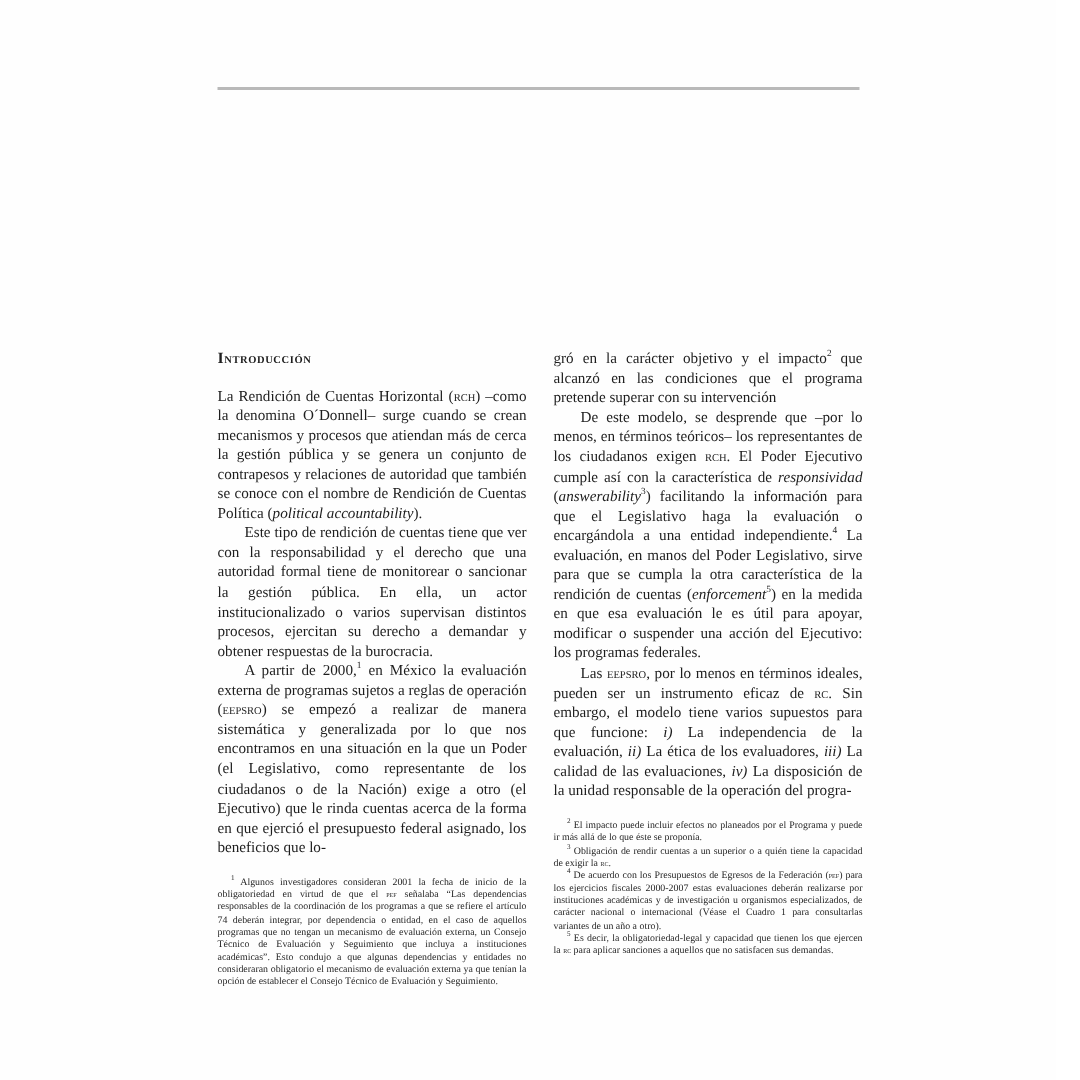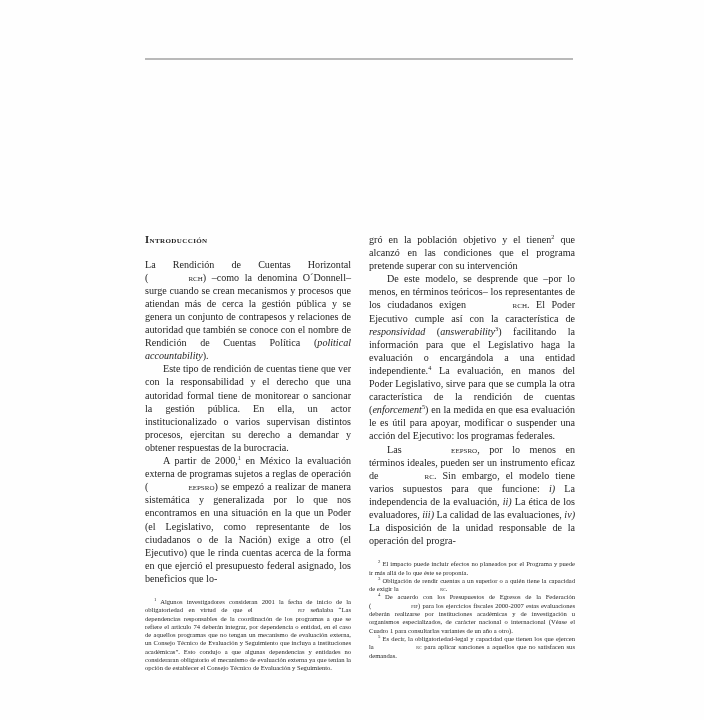--- a/index.html
+++ b/index.html
@@ -69,21 +69,20 @@
     hyphens: manual;
     color: #1d1d1d;
   }
   p.body.indent {
     text-indent: 18px;
   }
 
   .smallcaps {
     font-variant: small-caps;
     font-size: 0.97em;
-    padding-left: 40px;
   }
   .ital {
     font-style: italic;
     margin-top: 28px;
   }
   sup {
     font-size: 0.62em;
     vertical-align: super;
     line-height: 0;
   }
@@ -131,21 +130,21 @@
           <p class="body indent"><span>A partir de 2000,</span><sup>1</sup><span> en México la evaluación externa de programas sujetos a reglas de operación (</span><span class="smallcaps">eepsro</span><span>) se empezó a realizar de manera sistemática y generalizada por lo que nos encontramos en una situación en la que un Poder (el Legislativo, como representante de los ciudadanos o de la Nación) exige a otro (el Ejecutivo) que le rinda cuentas acerca de la forma en que ejerció el presupuesto federal asignado, los beneficios que lo-</span></p>
         </div>
 
       <div class="footnotes">
           <p class="note"><sup>1</sup><span> Algunos investigadores consideran 2001 la fecha de inicio de la obligatoriedad en virtud de que el </span><span class="smallcaps">pef</span><span> señalaba “Las dependencias responsables de la coordinación de los programas a que se refiere el artículo 74 deberán integrar, por dependencia o entidad, en el caso de aquellos programas que no tengan un mecanismo de evaluación externa, un Consejo Técnico de Evaluación y Seguimiento que incluya a instituciones académicas”. Esto condujo a que algunas dependencias y entidades no consideraran obligatorio el mecanismo de evaluación externa ya que tenían la opción de establecer el Consejo Técnico de Evaluación y Seguimiento.</span></p>
         </div>
     </div>
 
     <div class="column">
       <div>
-          <p class="body"><span>gró en la población objetivo y el tienen</span><sup>2</sup><span> que alcanzó en las condiciones que el programa pretende superar con su intervención</span></p>
+          <p class="body"><span>gró en la carácter objetivo y el impacto</span><sup>2</sup><span> que alcanzó en las condiciones que el programa pretende superar con su intervención</span></p>
           <p class="body indent"><span>De este modelo, se desprende que –por lo menos, en términos teóricos– los representantes de los ciudadanos exigen </span><span class="smallcaps">rch</span><span>. El Poder Ejecutivo cumple así con la característica de </span><em class="ital">responsividad</em><span> (</span><em class="ital">answerability</em><sup>3</sup><span>) facilitando la información para que el Legislativo haga la evaluación o encargándola a una entidad independiente.</span><sup>4</sup><span> La evaluación, en manos del Poder Legislativo, sirve para que se cumpla la otra característica de la rendición de cuentas (</span><em class="ital">enforcement</em><sup>5</sup><span>) en la medida en que esa evaluación le es útil para apoyar, modificar o suspender una acción del Ejecutivo: los programas federales.</span></p>
           <p class="body indent"><span>Las </span><span class="smallcaps">eepsro</span><span>, por lo menos en términos ideales, pueden ser un instrumento eficaz de </span><span class="smallcaps">rc</span><span>. Sin embargo, el modelo tiene varios supuestos para que funcione: </span><em class="ital">i)</em><span> La independencia de la evaluación, </span><em class="ital">ii)</em><span> La ética de los evaluadores, </span><em class="ital">iii)</em><span> La calidad de las evaluaciones, </span><em class="ital">iv)</em><span> La disposición de la unidad responsable de la operación del progra-</span></p>
         </div>
 
       <div class="footnotes right-pad">
           <p class="note"><sup>2</sup><span> El impacto puede incluir efectos no planeados por el Programa y puede ir más allá de lo que éste se proponía.</span></p>
           <p class="note"><sup>3</sup><span> Obligación de rendir cuentas a un superior o a quién tiene la capacidad de exigir la </span><span class="smallcaps">rc</span><span>.</span></p>
           <p class="note"><sup>4</sup><span> De acuerdo con los Presupuestos de Egresos de la Federación (</span><span class="smallcaps">pef</span><span>) para los ejercicios fiscales 2000-2007 estas evaluaciones deberán realizarse por instituciones académicas y de investigación u organismos especializados, de carácter nacional o internacional (Véase el Cuadro 1 para consultarlas variantes de un año a otro).</span></p>
           <p class="note"><sup>5</sup><span> Es decir, la obligatoriedad-legal y capacidad que tienen los que ejercen la </span><span class="smallcaps">rc</span><span> para aplicar sanciones a aquellos que no satisfacen sus demandas.</span></p>
         </div>

